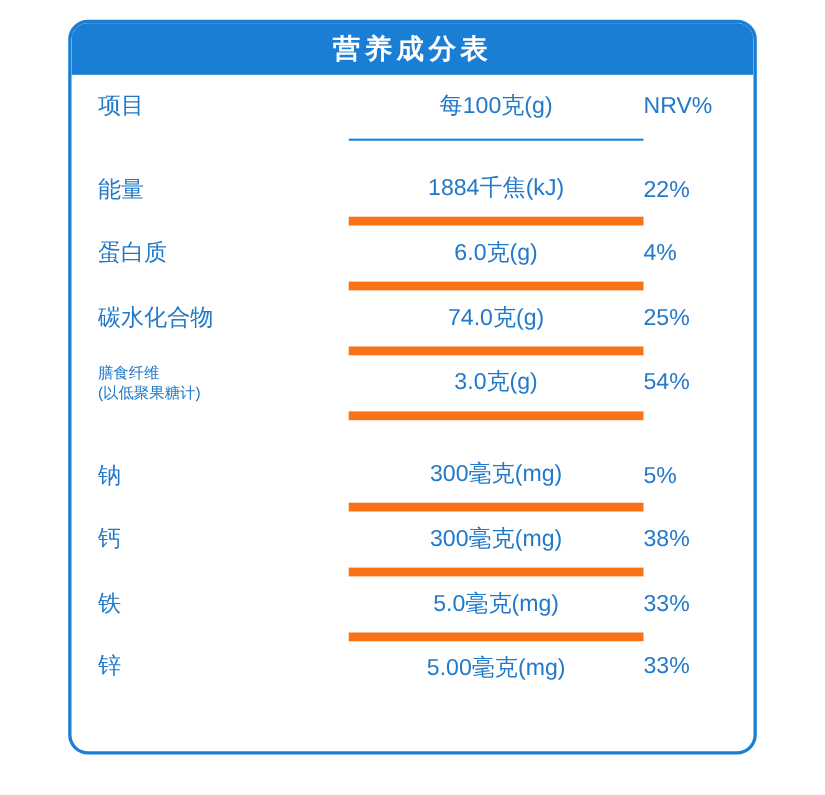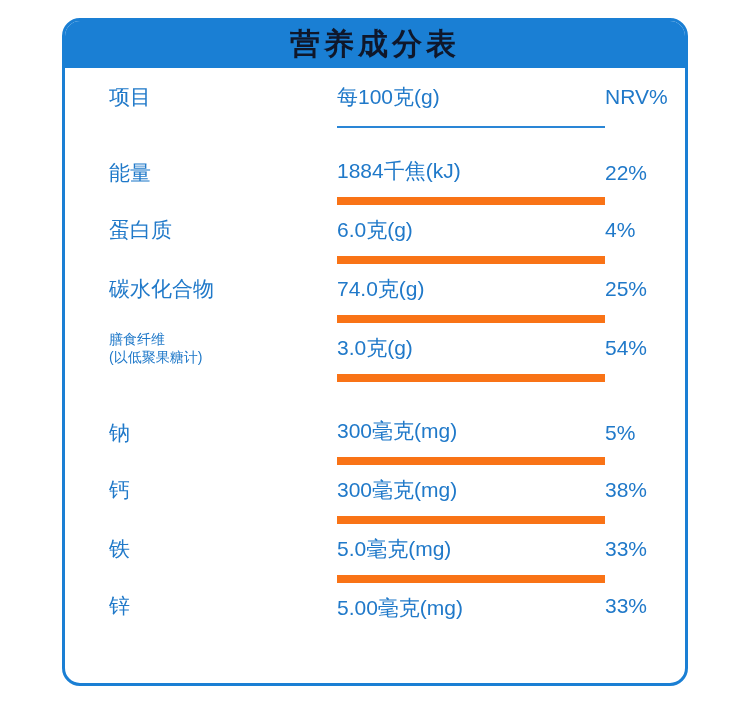--- a/index.html
+++ b/index.html
@@ -24,58 +24,58 @@
     border: 3px solid #1a7fd4;
     border-radius: 18px;
     box-sizing: border-box;
     background: #ffffff;
     overflow: hidden;
   }
 
   .panel-header {
     height: 47px;
     background: #1a7fd4;
-    color: #0f172a;
+    color: #ffffff;
     display: flex;
     align-items: center;
     justify-content: center;
-    font-size: 30px;
+    font-size: 25px;
     font-weight: bold;
     letter-spacing: 4px;
   }
 
   .table-area {
     padding: 0 24px;
     box-sizing: border-box;
   }
 
   table.nutrition {
     width: 100%;
     border-collapse: collapse;
     table-layout: fixed;
-    margin-left: 20px;
   }
 
   table.nutrition td {
     vertical-align: middle;
     font-size: 21px;
     color: #2079c9;
     padding: 0;
     line-height: 1.25;
   }
 
   .col-item { width: 228px; }
   .col-value { width: 268px; }
   .col-nrv { width: 82px; }
 
   td.item {
     padding-left: 22px;
   }
   td.value {
     padding-left: 16px;
+    text-align: center;
   }
   td.nrv {
     text-align: left;
     padding-right: 14px;
   }
 
   
   tr.row td.value {
     border-bottom: 8px solid #f97316;
   }

